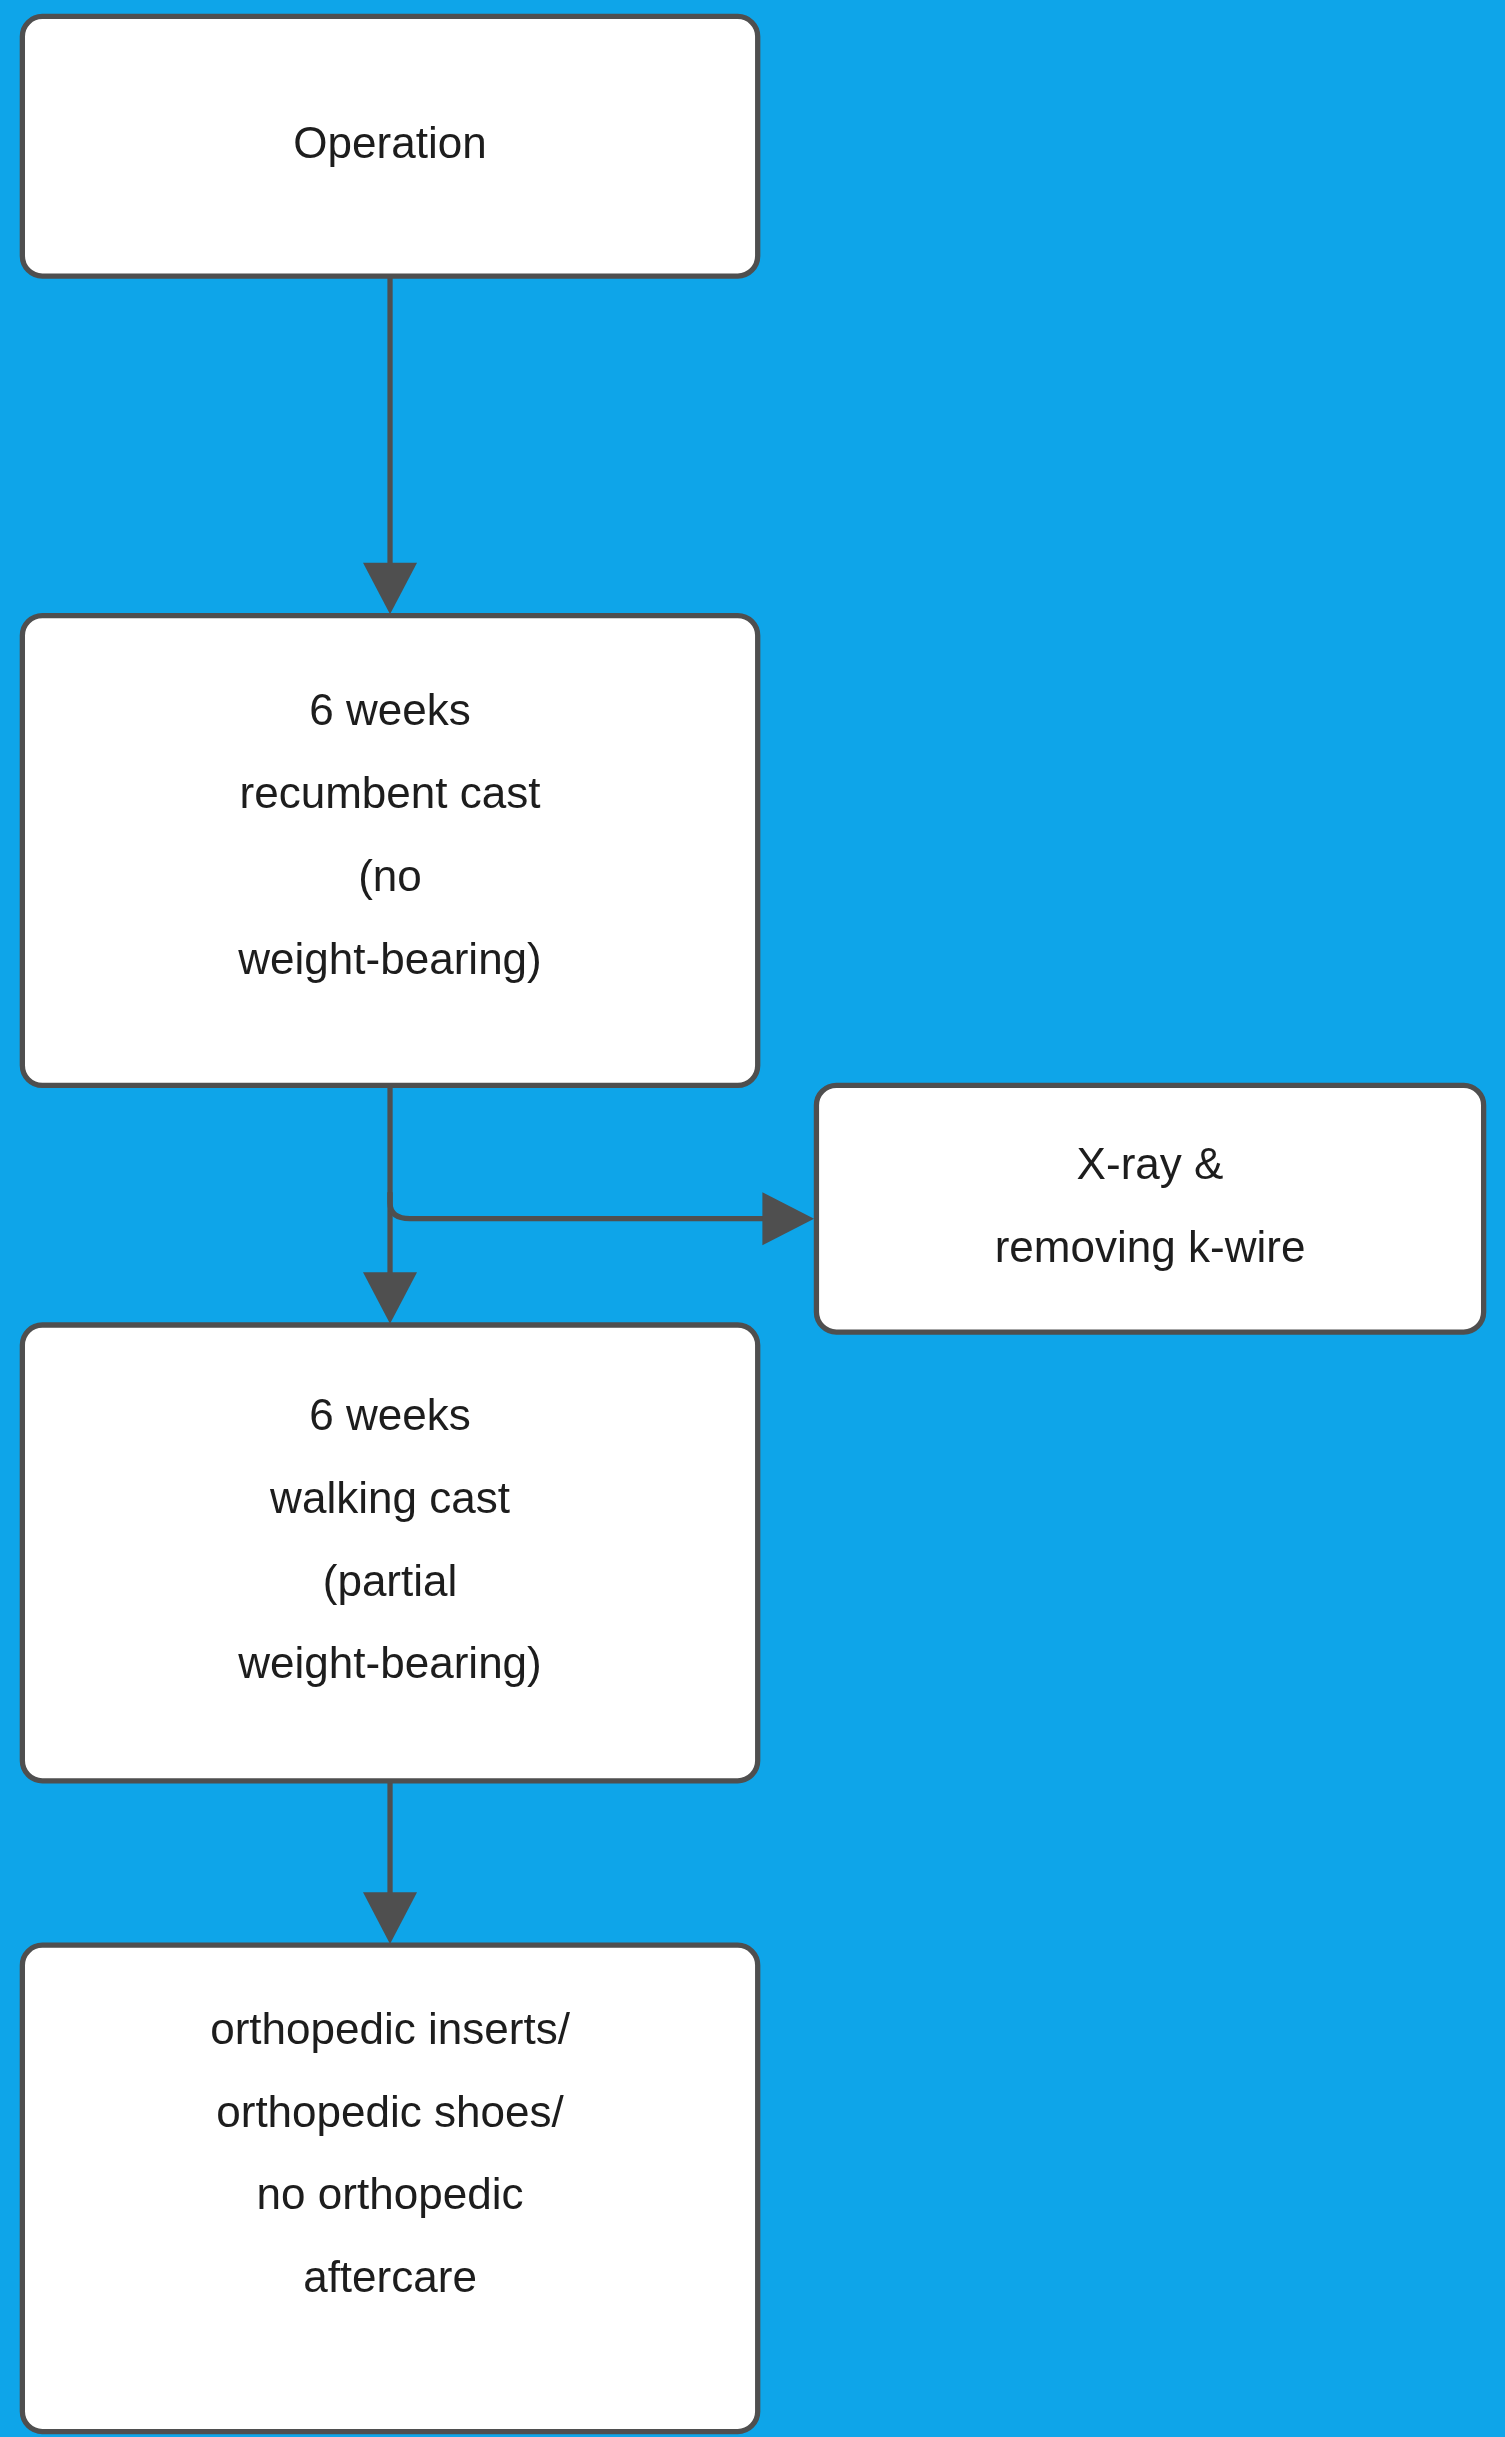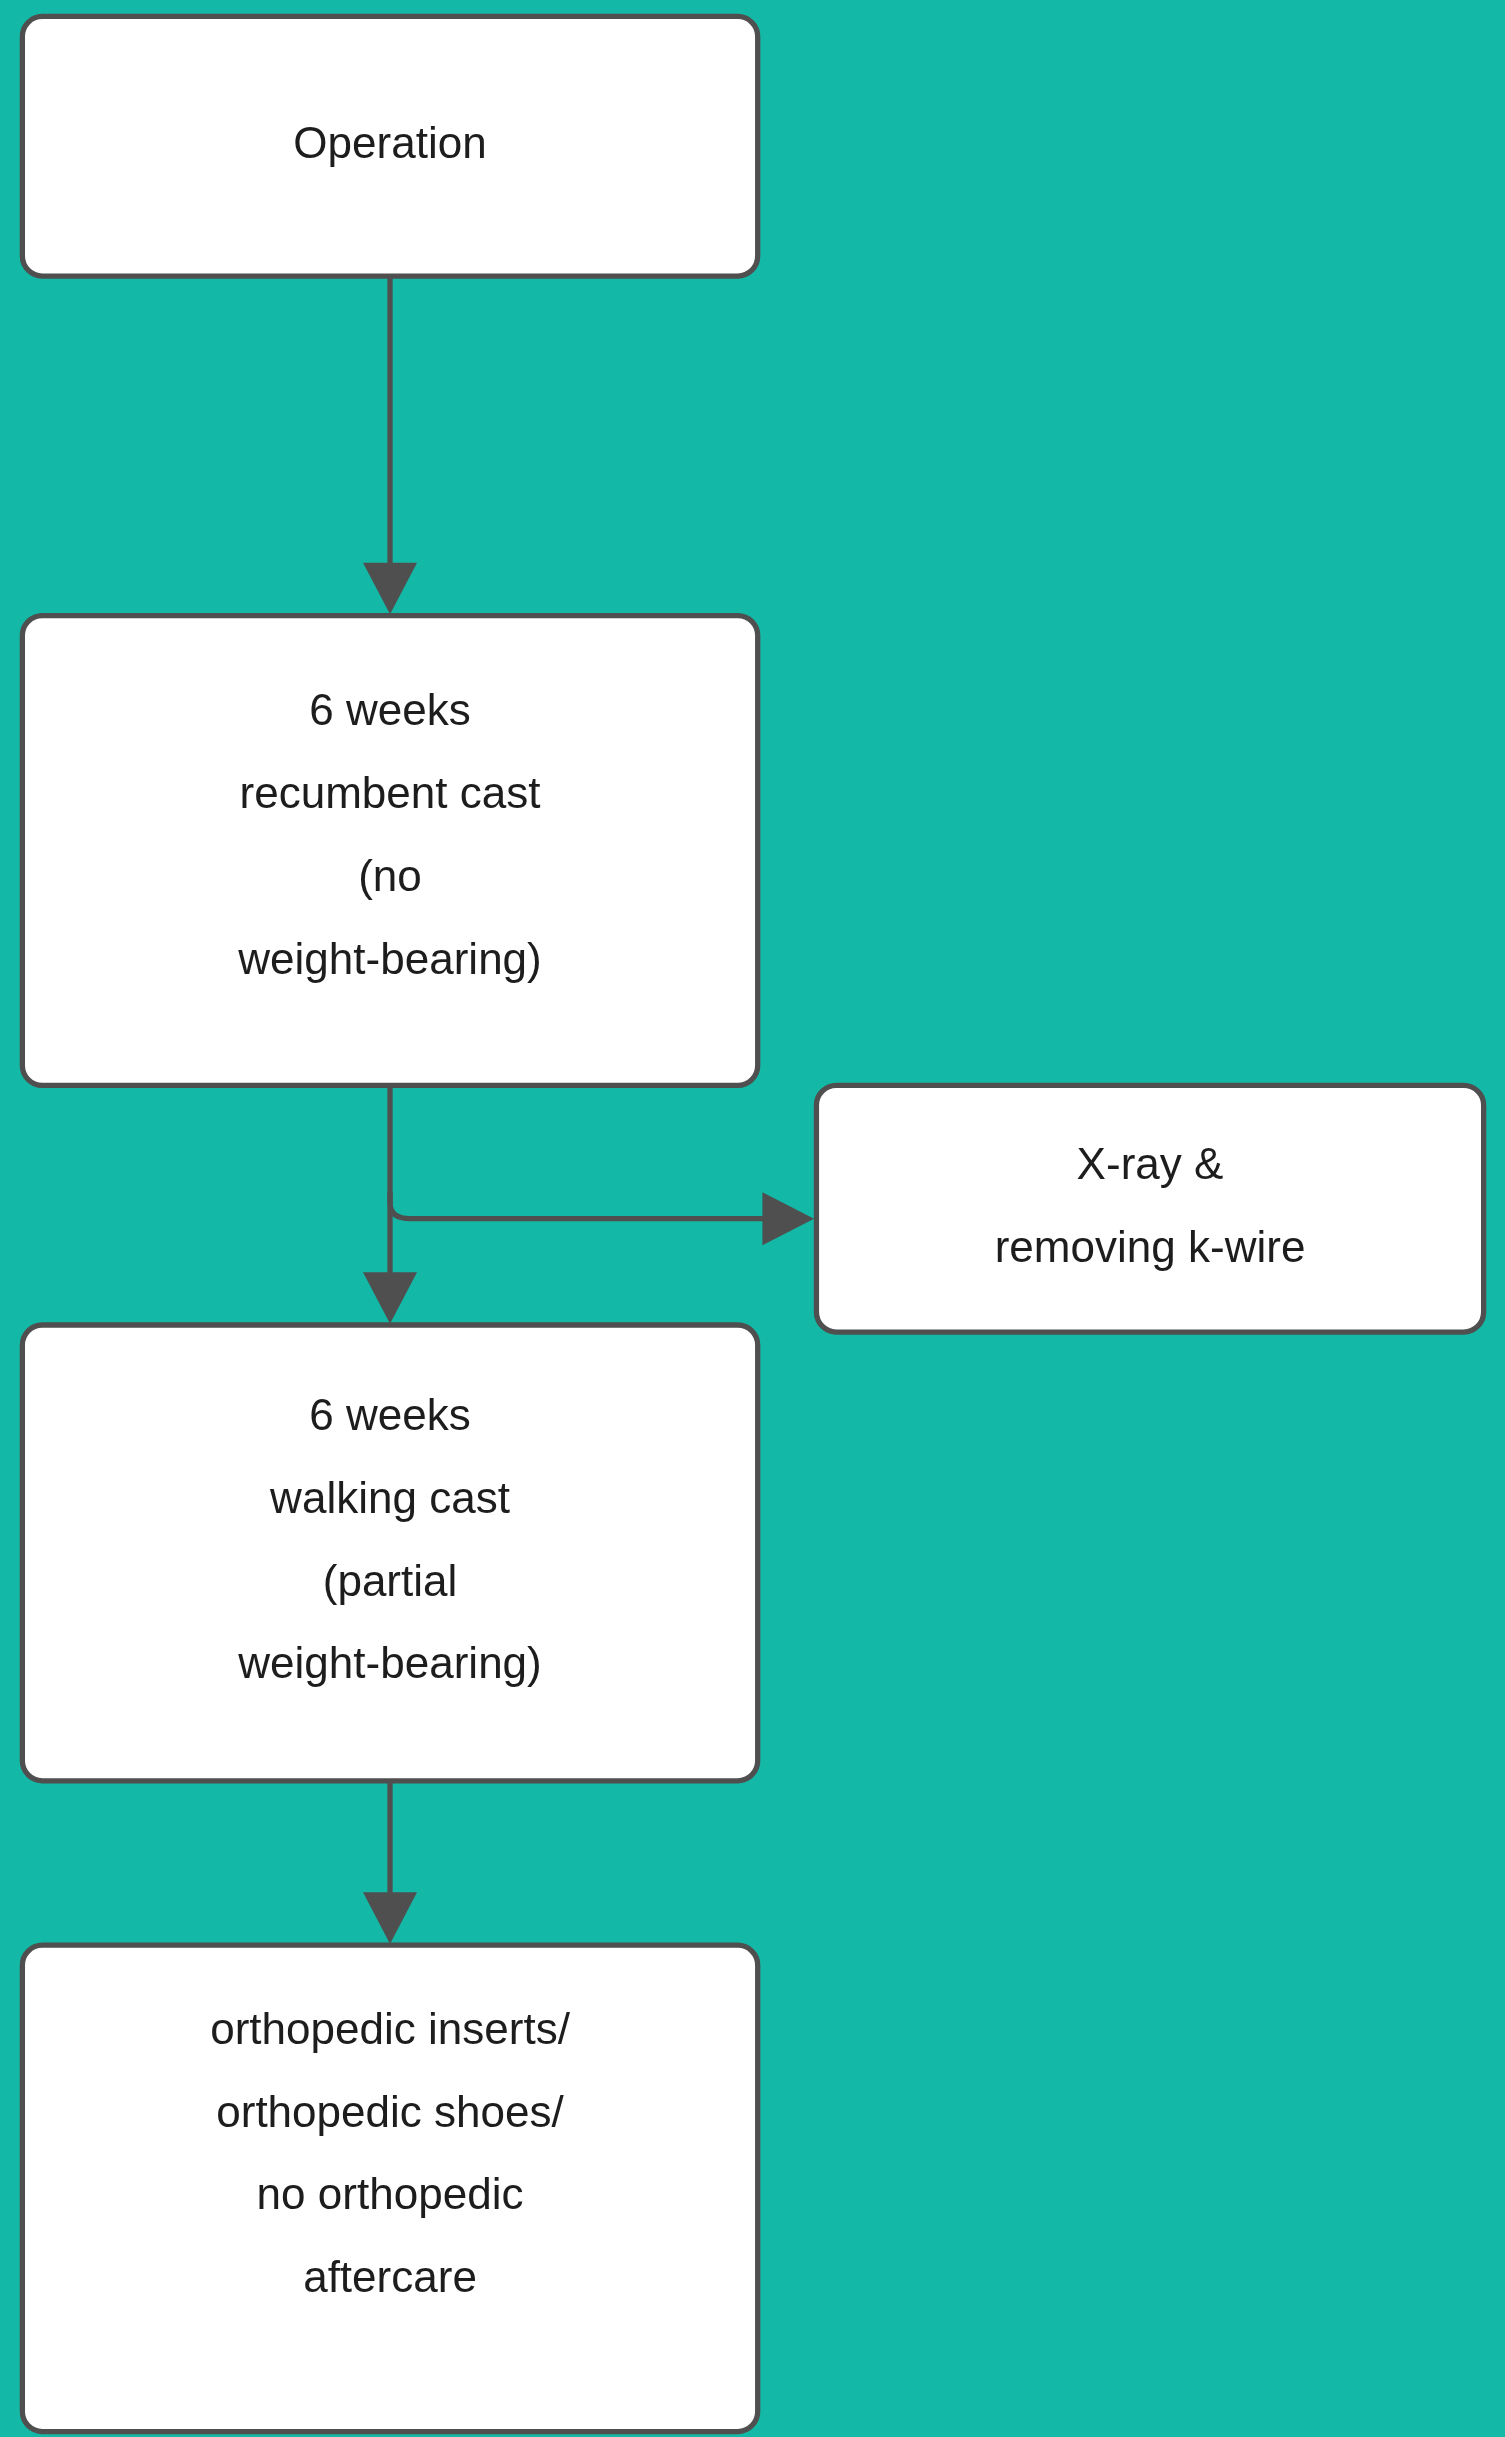--- a/index.html
+++ b/index.html
@@ -4,21 +4,21 @@
 <style>
   html, body {
     margin: 0;
     padding: 0;
     background: #ffffff;
   }
   #flowchart-root {
     position: relative;
     width: 1506px;
     height: 2438px;
-    background: #14b8a6;
+    background: #0ea5e9;
     font-family: "Liberation Sans", sans-serif;
   }
   svg.chart-svg {
     display: block;
     width: 1506px;
     height: 2438px;
   }
   .node-box {
     fill: #ffffff;
     stroke: #4f4f4f;

